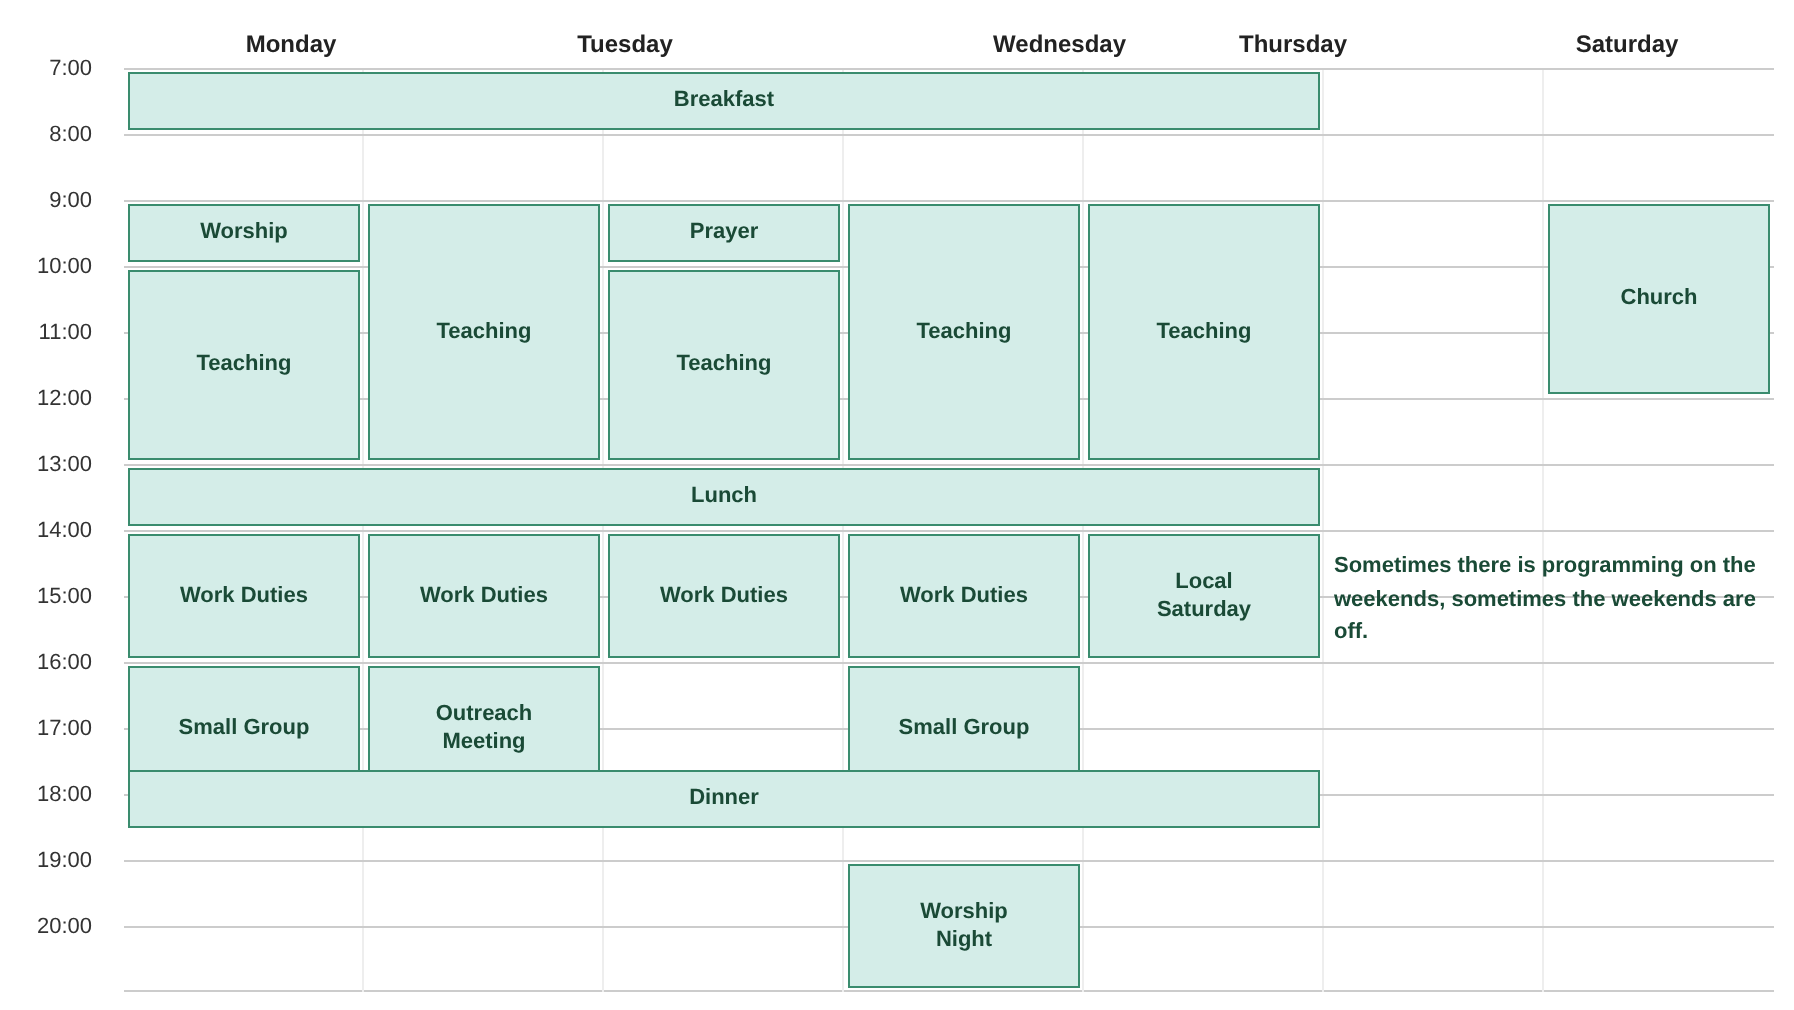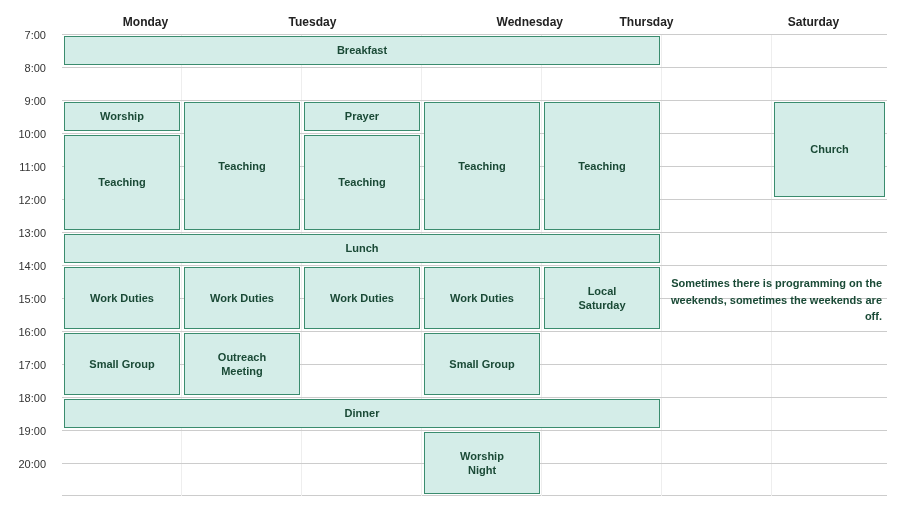--- a/index.html
+++ b/index.html
@@ -141,24 +141,24 @@
             <div class="event-block" style="left: 2px; top: 233px; width: 116px; height: 62px; white-space: pre-line;">Work Duties</div>
             <div class="event-block" style="left: 122px; top: 233px; width: 116px; height: 62px; white-space: pre-line;">Work Duties</div>
             <div class="event-block" style="left: 242px; top: 233px; width: 116px; height: 62px; white-space: pre-line;">Work Duties</div>
             <div class="event-block" style="left: 362px; top: 233px; width: 116px; height: 62px; white-space: pre-line;">Work Duties</div>
             <div class="event-block" style="left: 482px; top: 233px; width: 116px; height: 62px; white-space: pre-line;">Local
 Saturday</div>
             <div class="event-block" style="left: 2px; top: 299px; width: 116px; height: 62px; white-space: pre-line;">Small Group</div>
             <div class="event-block" style="left: 122px; top: 299px; width: 116px; height: 62px; white-space: pre-line;">Outreach
 Meeting</div>
             <div class="event-block" style="left: 362px; top: 299px; width: 116px; height: 62px; white-space: pre-line;">Small Group</div>
-            <div class="event-block" style="left: 2px; top: 365px; width: 596px; height: 29px; white-space: pre-line;">Dinner</div>
+            <div class="event-block" style="left: 2px; top: 351px; width: 596px; height: 29px; white-space: pre-line;">Dinner</div>
             <div class="event-block" style="left: 362px; top: 398px; width: 116px; height: 62px; white-space: pre-line;">Worship
 Night</div>
-            <div class="side-note" id="side-note" style="top: 241px; right: 0px; position: absolute; left: 605px; width: 215px; font-size: 11px; font-weight: 700; color: rgb(26, 74, 54); text-align: right; line-height: 1.5;">Sometimes there is programming on the weekends, sometimes the weekends are off.</div>
+            <div class="side-note" id="side-note" style="top: 241px; right: 0px; position: absolute; left: 605px; width: 215px; font-size: 11px; font-weight: 700; color: rgb(26, 74, 54); text-align: left; line-height: 1.5;">Sometimes there is programming on the weekends, sometimes the weekends are off.</div>
           </div>
       <div style="display: flex; height: 33px; border-top: 1px solid rgb(204, 204, 204);">
             <div style="width: 120px; flex-shrink: 0; border-right: 1px solid rgb(238, 238, 238);"></div>
             <div style="width: 120px; flex-shrink: 0; border-right: 1px solid rgb(238, 238, 238);"></div>
             <div style="width: 120px; flex-shrink: 0; border-right: 1px solid rgb(238, 238, 238);"></div>
             <div style="width: 120px; flex-shrink: 0; border-right: 1px solid rgb(238, 238, 238);"></div>
             <div style="width: 120px; flex-shrink: 0; border-right: 1px solid rgb(238, 238, 238);"></div>
             <div style="width: 110px; flex-shrink: 0; border-right: 1px solid rgb(238, 238, 238);"></div>
             <div style="width: 115px; flex-shrink: 0; border-right: none;"></div>
           </div>

